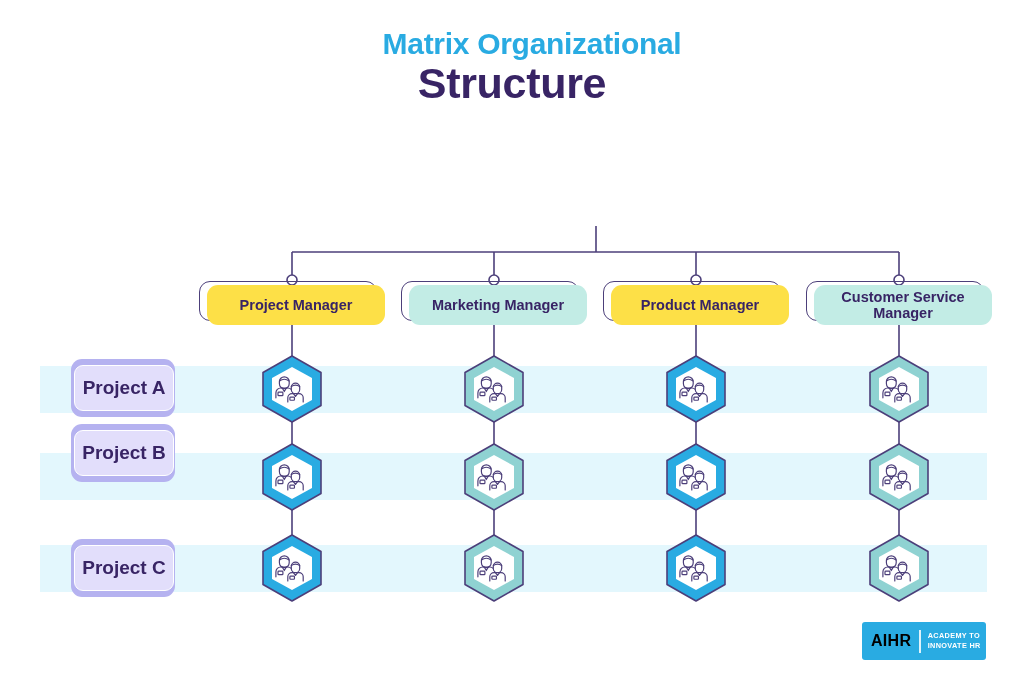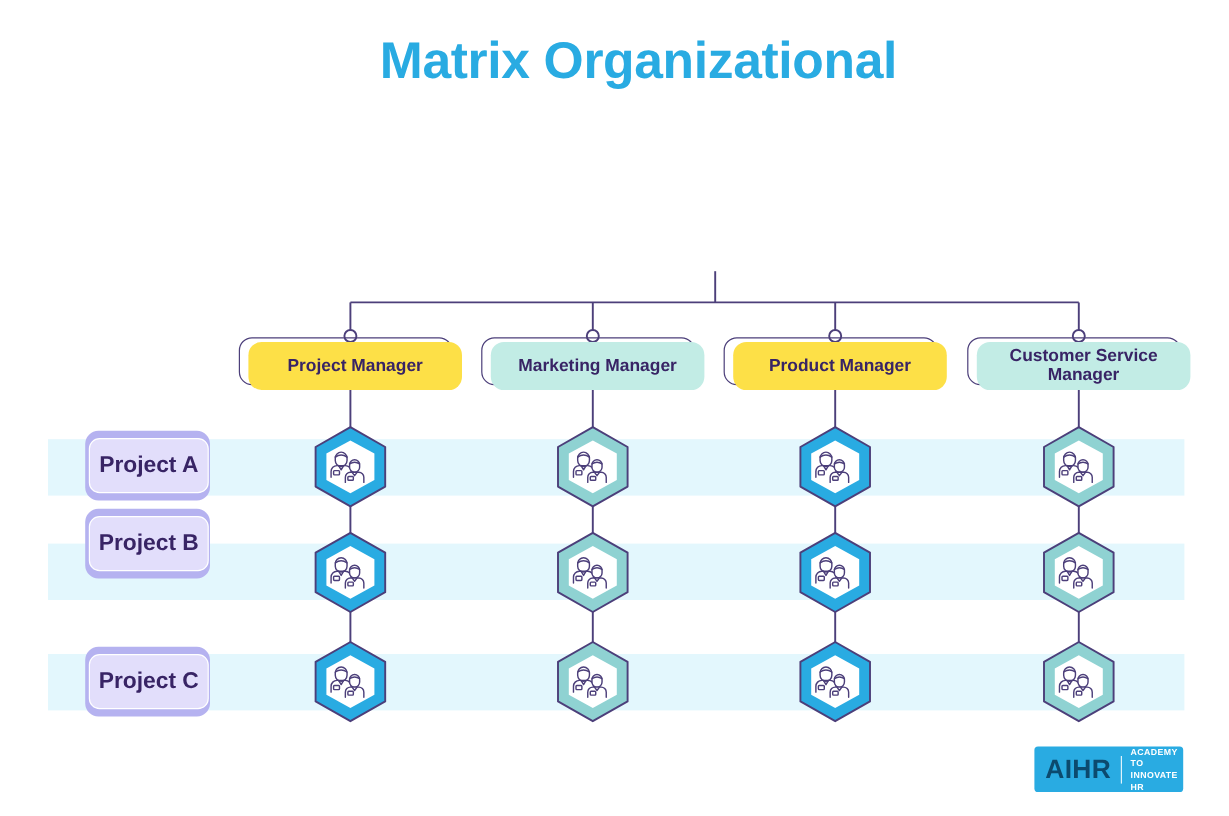--- a/index.html
+++ b/index.html
@@ -24,21 +24,21 @@
   .title-block {
     position: absolute;
     top: 28px;
     left: 0;
     width: 1024px;
     text-align: center;
     line-height: 1.08;
   }
   .title-line1 {
     display: block;
-    font-size: 43px;
+    font-size: 30px;
     font-weight: bold;
     color: #29ABE2;
     letter-spacing: -0.3px;
     padding-left: 40px;
   }
   .title-line2 {
     display: block;
     font-size: 43px;
     font-weight: bold;
     color: #382465;
@@ -193,23 +193,23 @@
     width: 124px;
     height: 38px;
     background: #29ABE2;
     border-radius: 3px;
     display: flex;
     align-items: center;
     padding-left: 9px;
     box-sizing: border-box;
   }
   .logo-main {
-    font-size: 22px;
-    font-weight: bold;
-    color: #0c4a6e;
+    font-size: 16px;
+    font-weight: bold;
+    color: #000000;
     letter-spacing: 0.3px;
   }
   .logo-div {
     width: 1.4px;
     height: 23px;
     background: #ffffff;
     opacity: 0.85;
     margin: 0 7px 0 8px;
   }
   .logo-sub {
@@ -224,20 +224,21 @@
 <body>
 
 <div id="canvas">
 
   <div class="row-band" style="top:366px;"></div>
   <div class="row-band" style="top:453px;"></div>
   <div class="row-band" style="top:545px;"></div>
 
   <div class="title-block">
     <span class="title-line1">Matrix Organizational</span>
+    <span class="title-line2">Structure</span>
   </div>
 
   <svg id="wires" viewBox="0 0 1024 680">
     <g stroke="#4C3F7A" stroke-width="1.6" fill="none">
 
       <line x1="596" y1="226" x2="596" y2="252"></line>
 
       <line x1="292" y1="252" x2="899" y2="252"></line>
 
       <line x1="292" y1="252" x2="292" y2="275"></line>

